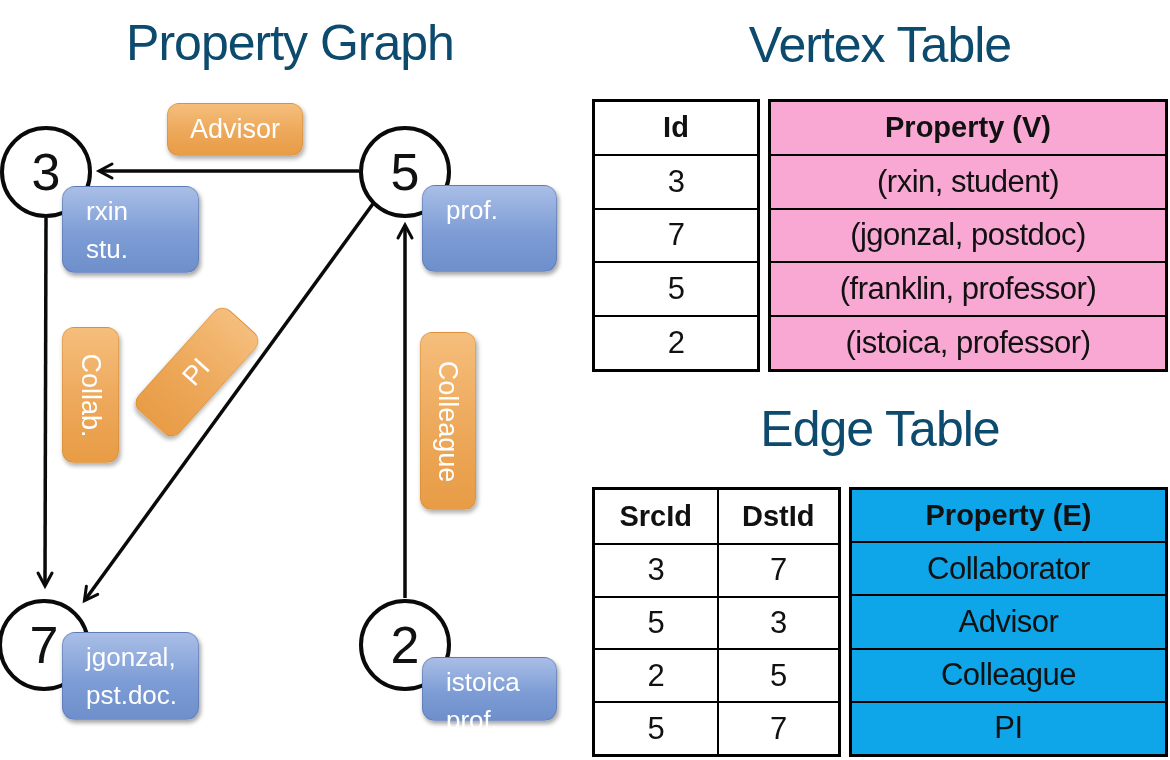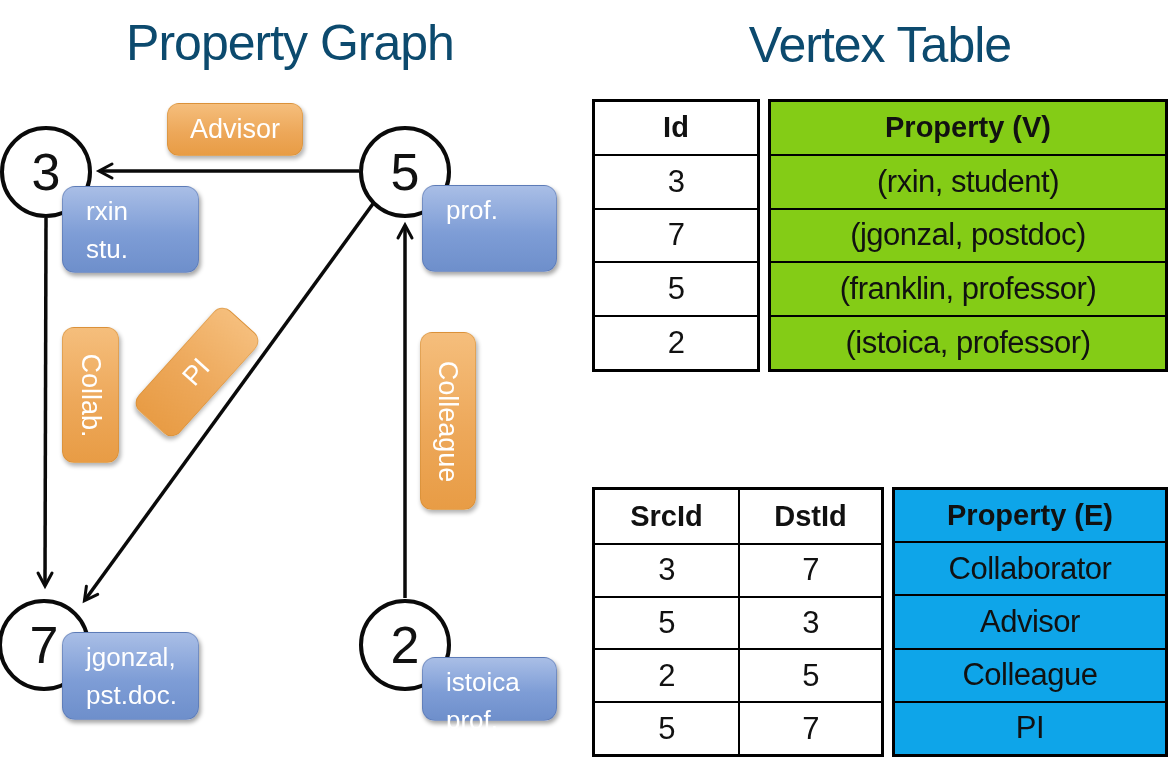--- a/index.html
+++ b/index.html
@@ -49,34 +49,35 @@
   .col1 { display:flex; flex-direction:column; }
   .col1 > div { flex:1; display:flex; align-items:center; justify-content:center;text-align:right; }
   .col1 > div:nth-child(n+2) { border-top:2px solid #000; }
 
   .grid2 { display:grid; grid-template-columns:1fr 1fr; grid-auto-rows:1fr; }
   .grid2 > div { display:flex; align-items:center; justify-content:center; }
   .grid2 > div:nth-child(even) { border-left:2px solid #000; }
   .grid2 > div:nth-child(n+3) { border-top:2px solid #000; }
 
   #vt-id   { width:168px; }
-  #vt-prop { flex:1; background:#84cc16; }
-  #et-ids  { width:292px; }
+  #vt-prop { flex:1; background:#f9a8d4; }
+  #et-ids  { width:249px; }
   #et-prop { flex:1; background:#0ea5e9; }
 
   .hdr  { font-weight:bold; font-size:29px; color:#111; }
   .cellv { font-size:31px; font-weight:300; color:#111; letter-spacing:-0.5px; }
 </style>
 </head>
 <body>
 
 <div id="stage">
 
   <div class="big-title" id="graph-title">Property Graph</div>
   <div class="big-title" id="vertex-title">Vertex Table</div>
+  <div class="big-title" id="edge-title">Edge Table</div>
 
   <svg id="edges-svg" width="580" height="760" viewBox="0 0 580 760">
     <defs>
       <marker id="arr" viewBox="0 0 20 20" markerWidth="20" markerHeight="20" refX="15" refY="10" orient="auto" markerUnits="userSpaceOnUse">
         <path d="M3,3 L16,10 L3,17" fill="none" stroke="#0a0a0a" stroke-width="3" stroke-linecap="round"></path>
       </marker>
     </defs>
     <line x1="359" y1="171" x2="100" y2="171" stroke="#0a0a0a" stroke-width="3.5" marker-end="url(#arr)"></line>
     <line x1="46" y1="218" x2="45" y2="585" stroke="#0a0a0a" stroke-width="3.5" marker-end="url(#arr)"></line>
     <line x1="375" y1="201" x2="85" y2="600" stroke="#0a0a0a" stroke-width="3.5" marker-end="url(#arr)"></line>

